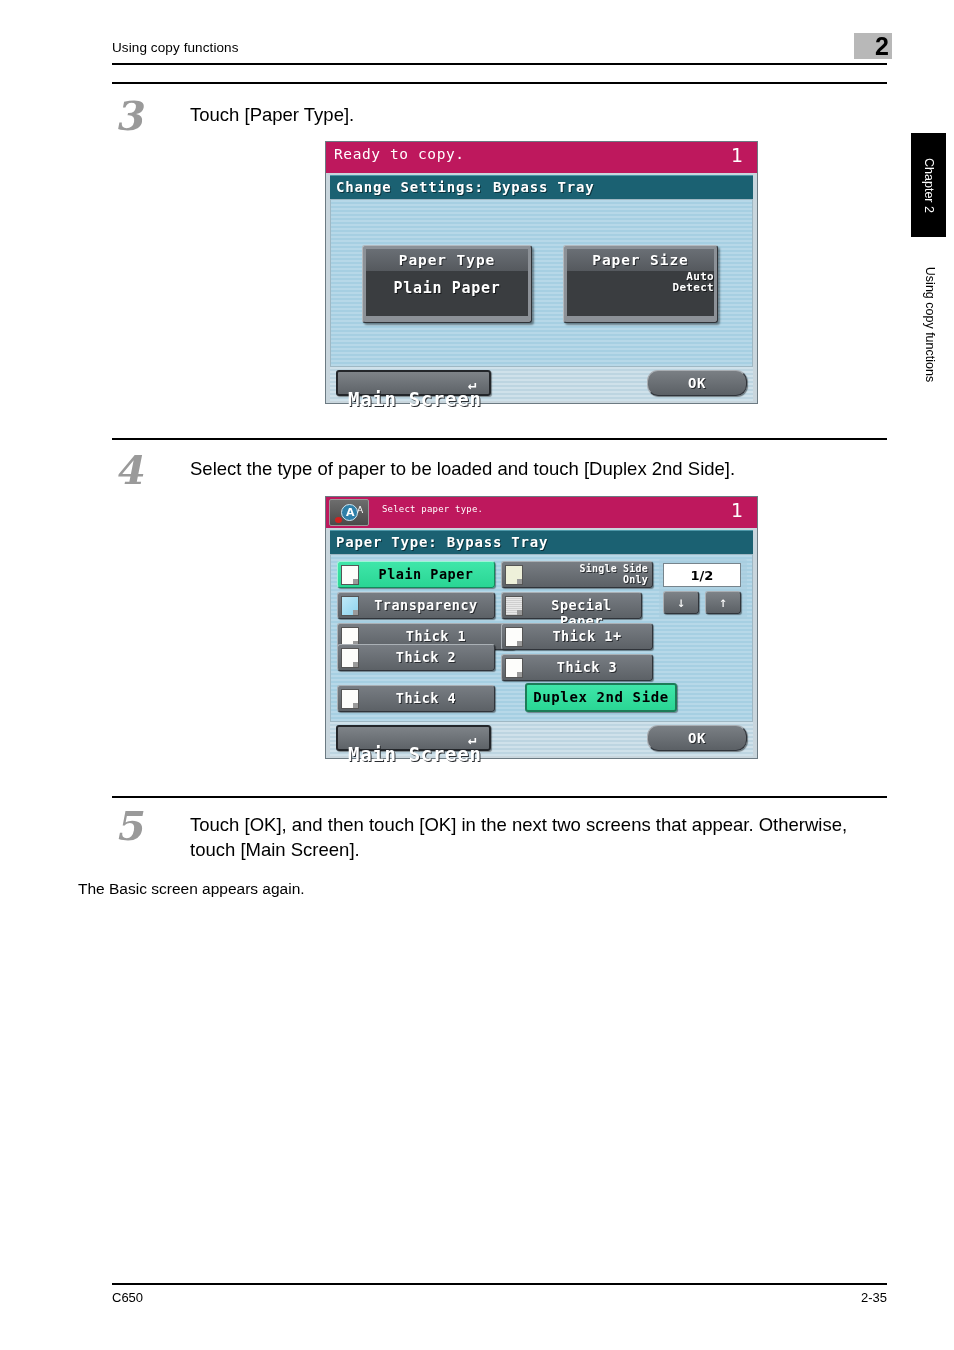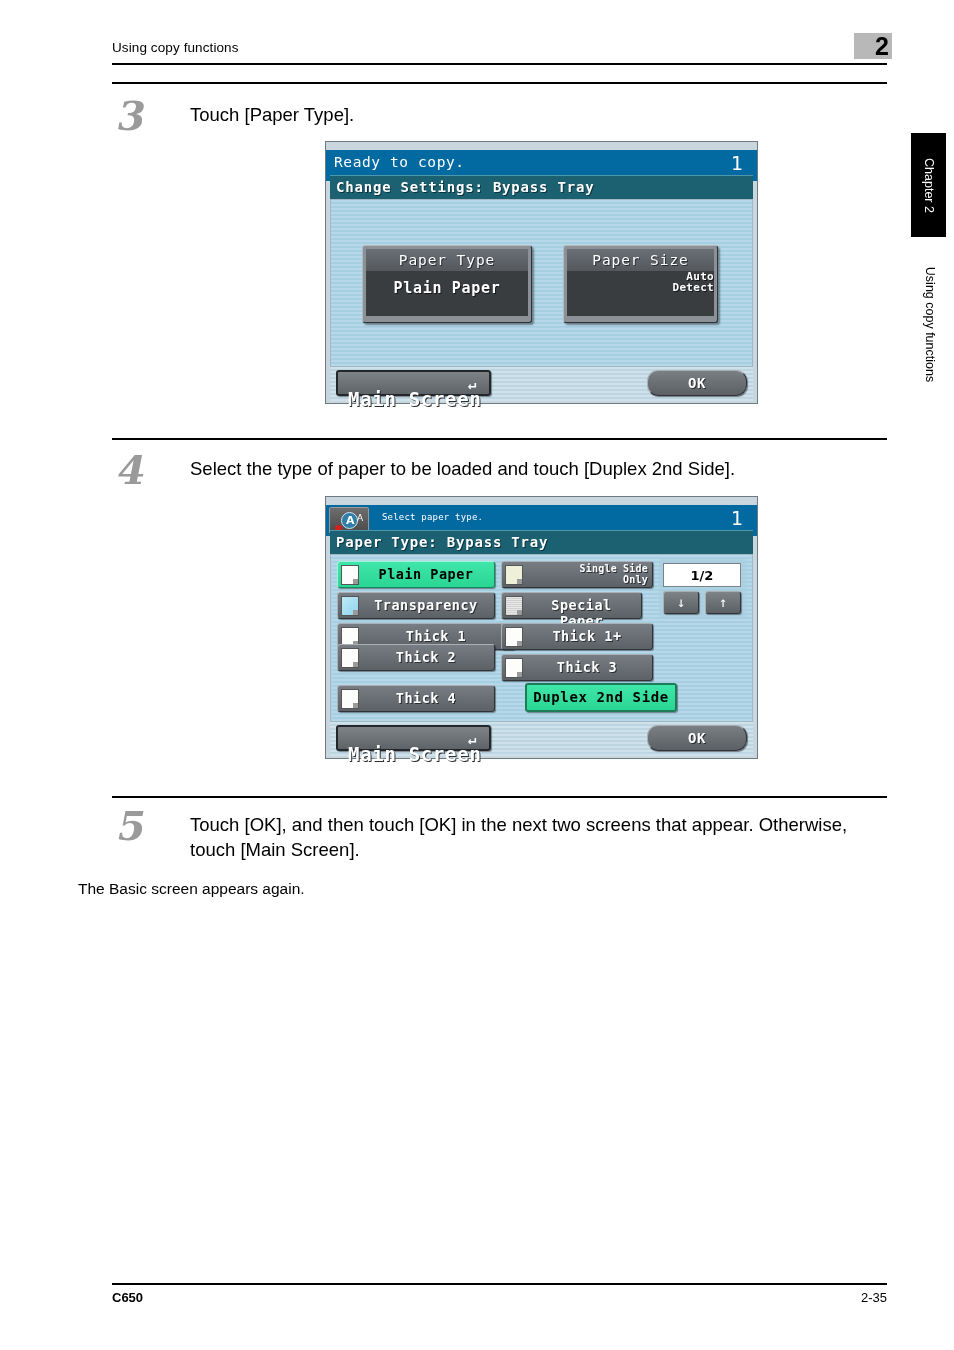--- a/index.html
+++ b/index.html
@@ -146,24 +146,24 @@
 
   
   .lcd {
     position: absolute;
     background: #c9d6dd;
     border: 1px solid #6c7a82;
     font-family: "DejaVu Sans Mono", monospace;
   }
   .lcd-statusbar {
     position: absolute;
-    left: 0; top: 8px;
+    left: 0; top: 0;
     width: 100%;
     height: 31px;
-    background: #0369a1;
+    background: #be185d;
     color: #fff;
   }
   .lcd-status-text {
     position: absolute;
     left: 8px;
     top: 4px;
     font-size: 14.5px;
     letter-spacing: 0.6px;
     color: #fff;
   }
@@ -309,21 +309,21 @@
     border-left-color: #b4b9be;
     border-radius: 3px;
     box-shadow: 2px 2px 2px rgba(0,0,0,0.4);
     padding: 3px;
   }
   .setbtn-head {
     height: 22px;
     background: linear-gradient(#6a6f75, #55595e);
     color: #fff;
     font-size: 14.5px;
-    font-weight: normal;
+    font-weight: bold;
     letter-spacing: 0.9px;
     text-align: center;
     line-height: 22px;
     text-shadow: 1px 1px 0 #2a2d31;
   }
   .setbtn-val {
     height: calc(100% - 25px);
     background: #3a3d40;
     color: #fff;
     text-align: center;
@@ -506,21 +506,20 @@
     width: 775px;
     height: 2px;
     background: #000;
   }
   .footer-left {
     position: absolute;
     left: 112px;
     top: 1290px;
     font-size: 13px;
     color: #000;
-    font-weight: bold;
   }
   .footer-right {
     position: absolute;
     left: 612px;
     top: 1290px;
     width: 275px;
     font-size: 13px;
     color: #000;
     text-align: right;
   }

